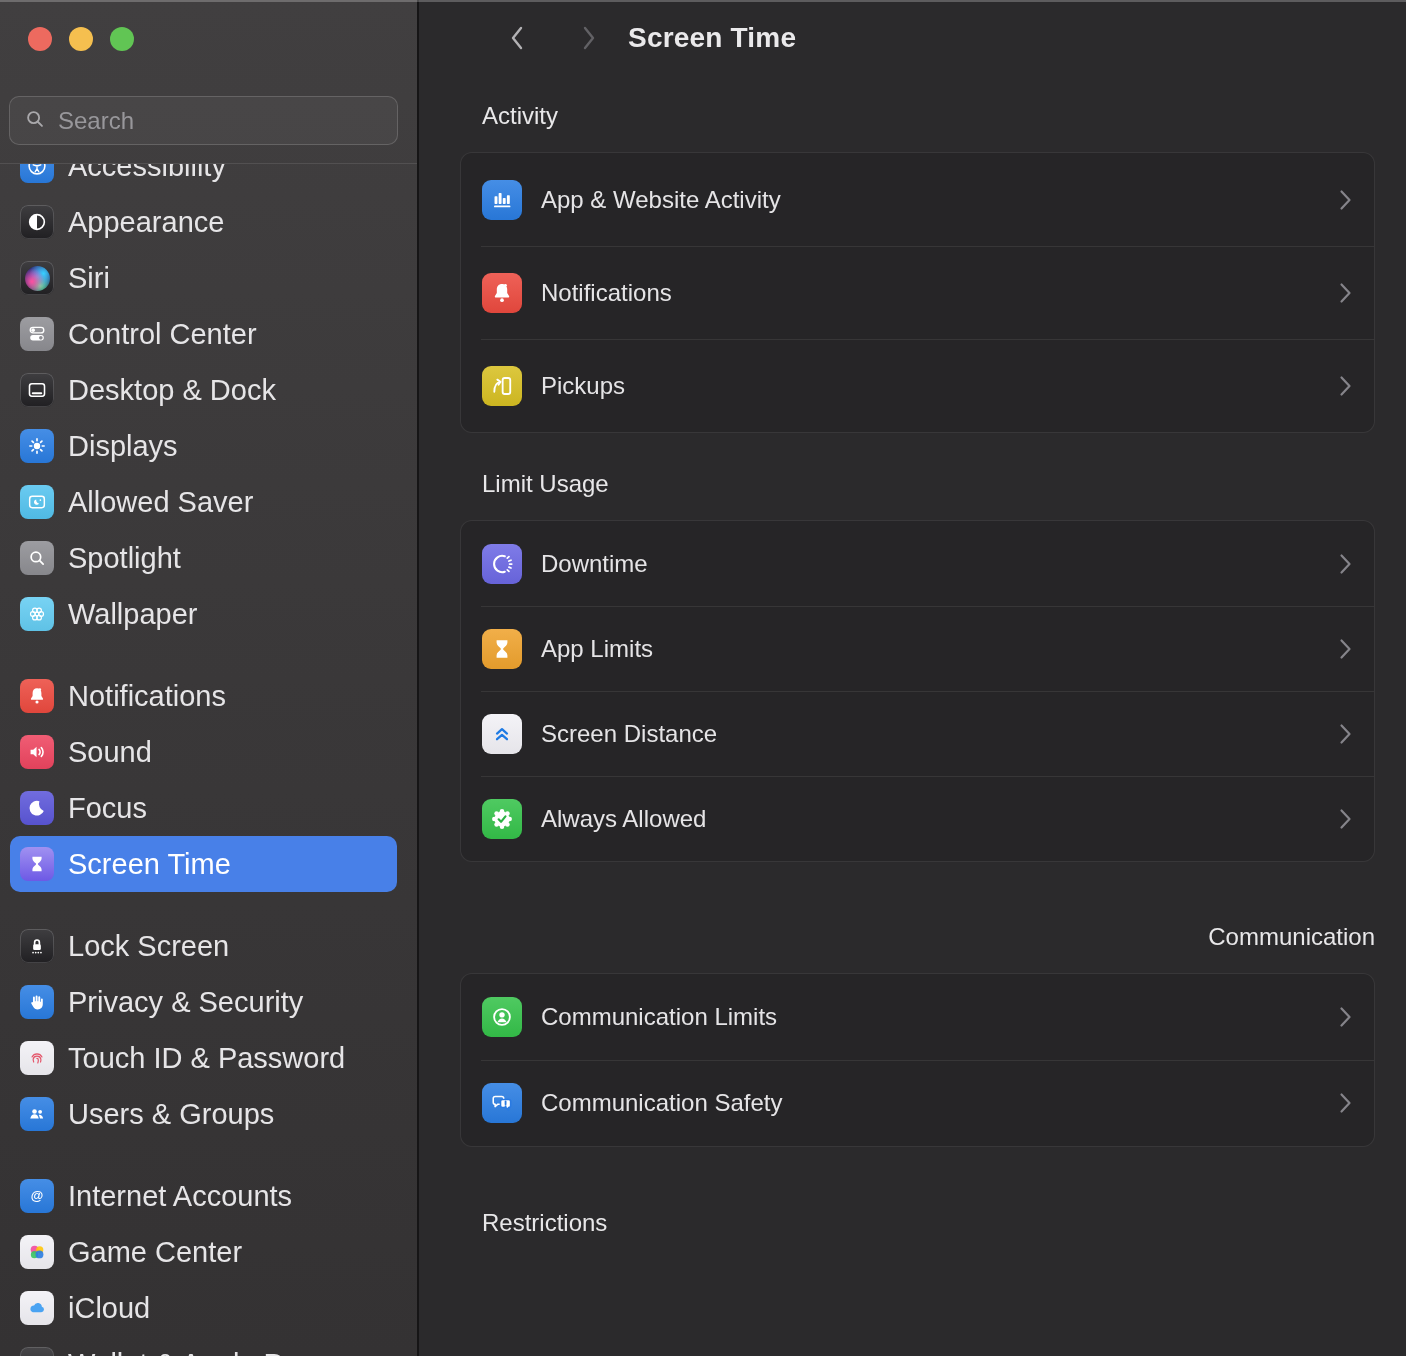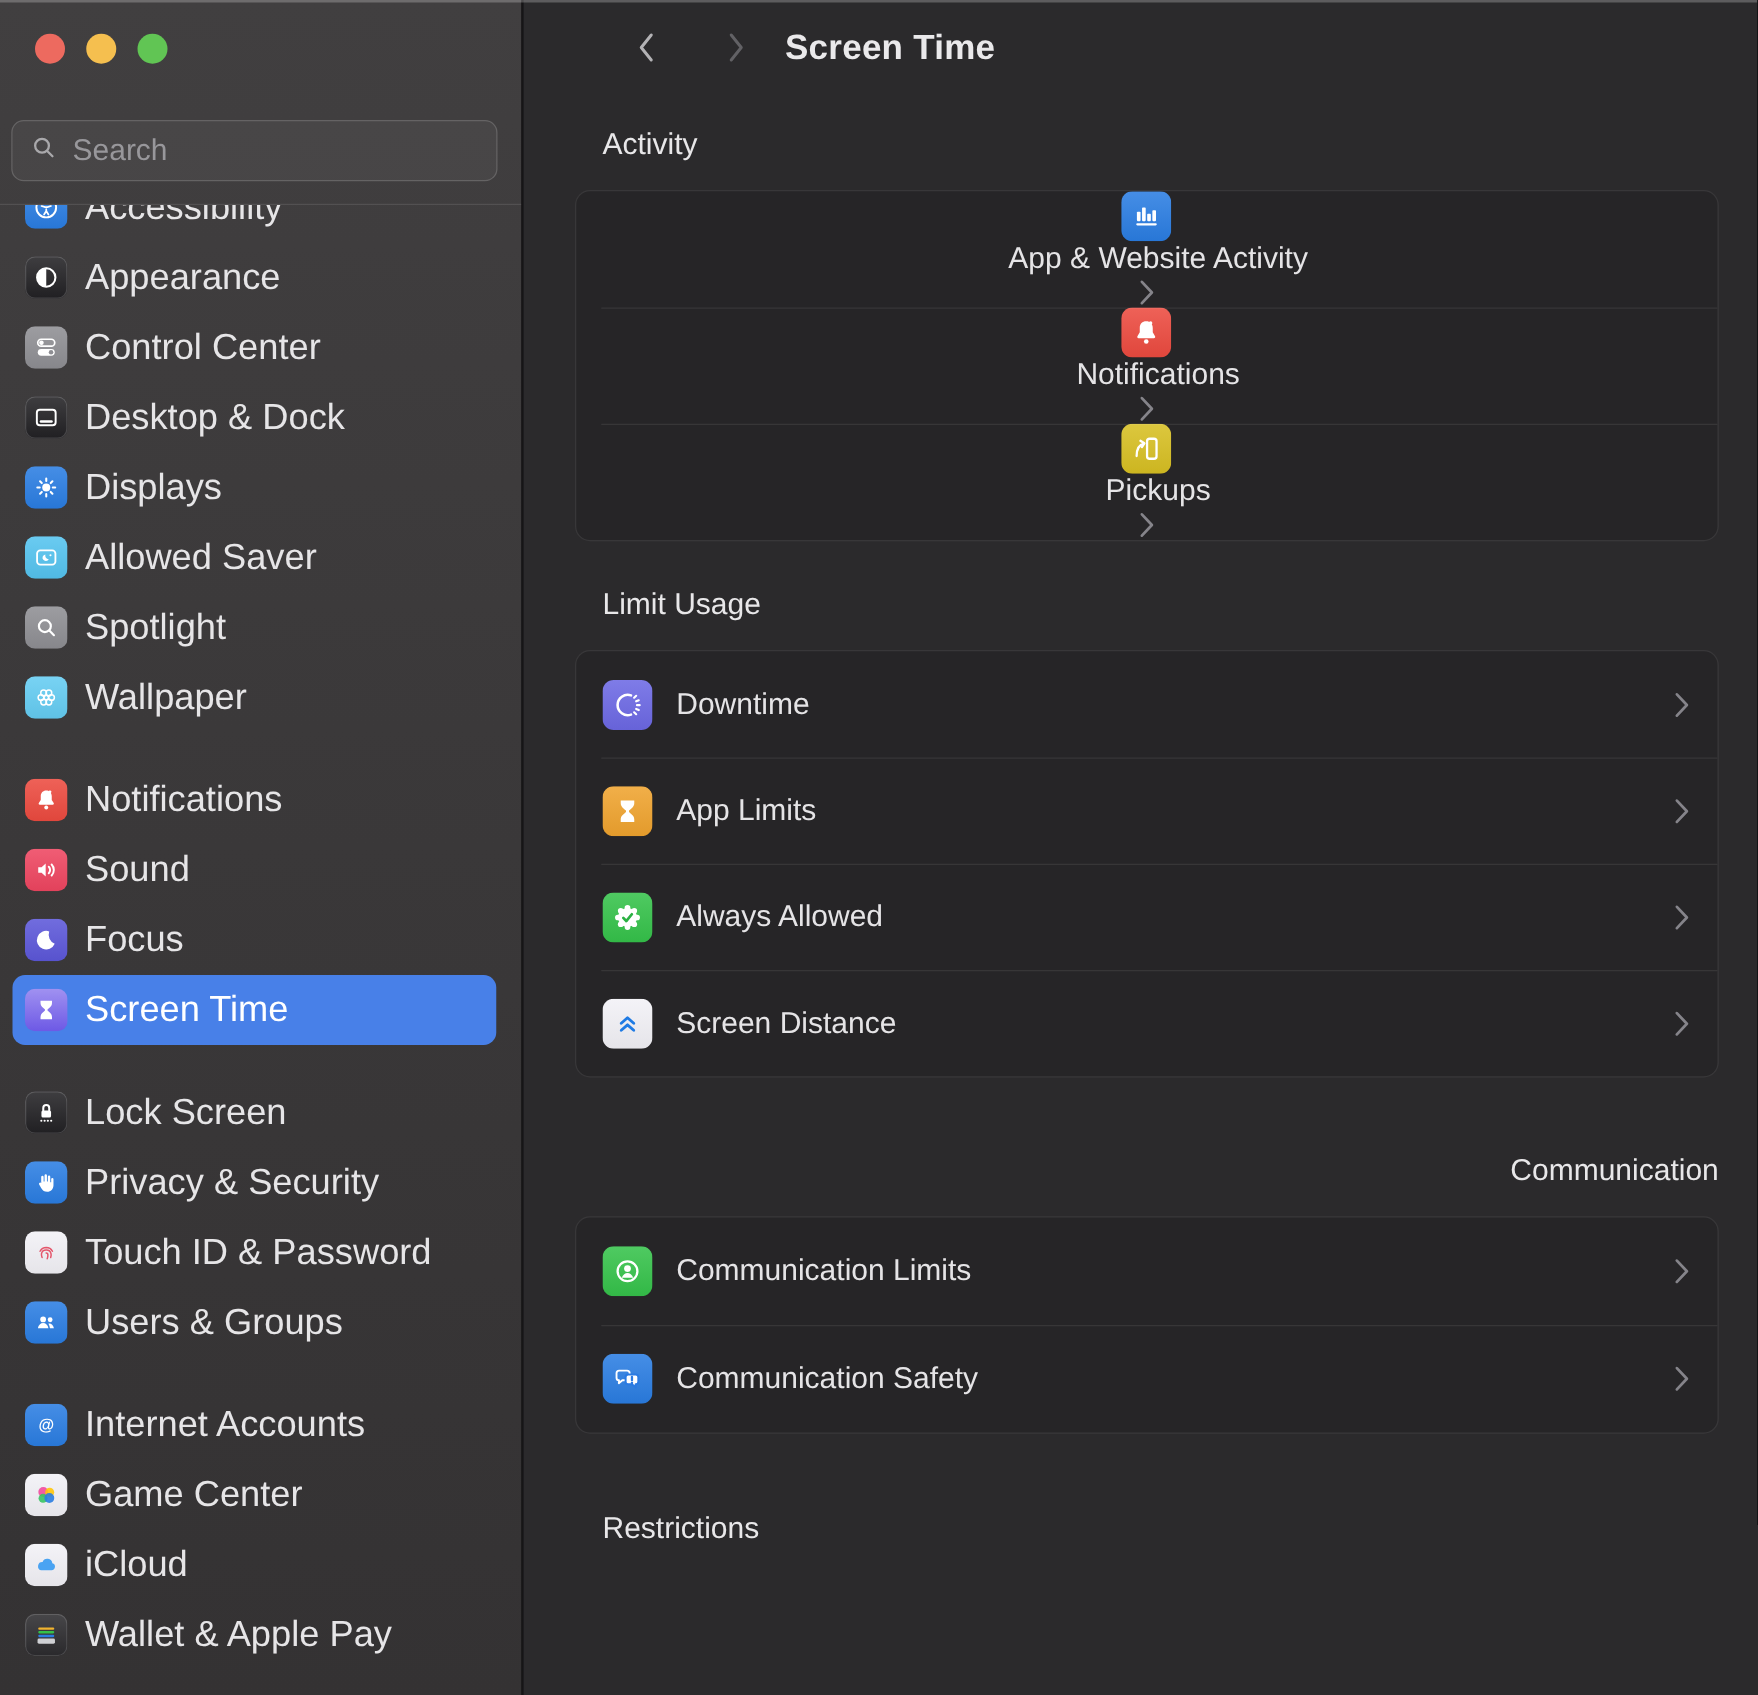--- a/index.html
+++ b/index.html
@@ -80,21 +80,21 @@
 
   .sec-h{margin:0 0 0 22px;font-size:24px;font-weight:400;color:#e8e7e9;height:28px;line-height:28px;}
   .mt-activity{margin-top:48px;}
   .mt-limit{margin-top:37px;}
   .mt-comm{margin-top:61px;text-align:right;}
   .mt-restr{margin-top:62px;}
 
   .card{margin-top:22px;background:#262527;border:1px solid rgba(255,255,255,.085);
     border-radius:12px;overflow:hidden;}
   .row{position:relative;display:flex;align-items:center;height:86px;padding:0 22px 0 21px;cursor:default;}
-  .card-activity .row{height:93px;flex-direction:column;}
+  .card-activity .row{height:93px;}
   .card-limit .row{height:85px;}
   .row + .row::before{content:"";position:absolute;top:0;left:20px;right:0;height:1px;
     background:rgba(255,255,255,.08);}
   .row-label{margin-left:19px;font-size:24px;color:#e5e4e6;flex:1;white-space:nowrap;}
   .chev{flex:0 0 auto;display:grid;place-items:center;}
 </style>
 </head>
 <body>
 
 <div class="window">
@@ -134,20 +134,26 @@
       <li class="side-item">
         <span class="tile t-black">
           <svg width="22" height="22" viewBox="0 0 24 24" fill="none" stroke="#fff">
             <circle cx="12" cy="12" r="8" stroke-width="1.8"></circle>
             <path d="M12 4a8 8 0 0 0 0 16z" fill="#fff" stroke="none"></path>
           </svg>
         </span>
         <span class="side-label">Appearance</span>
       </li>
 
+      <li class="side-item">
+        <span class="tile t-black">
+            <span class="siri-orb"></span>
+          </span>
+        <span class="side-label">Siri</span>
+      </li>
 
       <li class="side-item">
         <span class="tile t-gray">
           <svg width="22" height="22" viewBox="0 0 24 24" fill="none" stroke="#fff">
             <rect x="4.6" y="4.8" width="14.8" height="6" rx="3" stroke-width="1.5"></rect>
             <circle cx="7.8" cy="7.8" r="2" fill="#fff" stroke="none"></circle>
             <rect x="4.6" y="13.2" width="14.8" height="6" rx="3" fill="#fff" stroke="none"></rect>
             <circle cx="16.2" cy="16.2" r="2" fill="#8e8e93" stroke="none"></circle>
           </svg>
         </span>
@@ -430,20 +436,35 @@
         </span>
       </div>
 
       <div class="row">
         <span class="tile tile-lg t-orange">
           <svg width="26" height="26" viewBox="0 0 24 24" fill="#fff">
             <path d="M7 4h10v2c0 2.6-2.2 3.9-3.7 5.3-.3.3-.3 1.1 0 1.4C14.8 14.1 17 15.4 17 18v2H7v-2c0-2.6 2.2-3.9 3.7-5.3.3-.3.3-1.1 0-1.4C9.2 9.9 7 8.6 7 6V4z"></path>
           </svg>
         </span>
         <span class="row-label">App Limits</span>
+        <span class="chev">
+          <svg width="13" height="24" viewBox="0 0 13 24" fill="none" stroke="#85848a" stroke-width="2.2" stroke-linecap="round" stroke-linejoin="round">
+              <path d="M2.5 3.5l8 8.5-8 8.5"></path>
+            </svg>
+        </span>
+      </div>
+
+      <div class="row">
+        <span class="tile tile-lg t-white">
+          <svg width="26" height="26" viewBox="0 0 24 24" fill="none" stroke="#1f7be4" stroke-width="2.1" stroke-linecap="round" stroke-linejoin="round">
+            <path d="M7.4 11.6L12 7.6l4.6 4"></path>
+            <path d="M7.4 16.8L12 12.8l4.6 4"></path>
+          </svg>
+        </span>
+        <span class="row-label">Screen Distance</span>
         <span class="chev">
           <svg width="13" height="24" viewBox="0 0 13 24" fill="none" stroke="#85848a" stroke-width="2.2" stroke-linecap="round" stroke-linejoin="round">
               <path d="M2.5 3.5l8 8.5-8 8.5"></path>
             </svg>
         </span>
       </div>
 
       <div class="row">
         <span class="tile tile-lg t-green">
           <svg width="26" height="26" viewBox="0 0 24 24">
@@ -461,35 +482,20 @@
             <path d="M8.9 12.3l2.2 2.3 4.1-5" fill="none" stroke="#2bb143" stroke-width="2" stroke-linecap="round" stroke-linejoin="round"></path>
           </svg>
         </span>
         <span class="row-label">Always Allowed</span>
         <span class="chev">
           <svg width="13" height="24" viewBox="0 0 13 24" fill="none" stroke="#85848a" stroke-width="2.2" stroke-linecap="round" stroke-linejoin="round">
               <path d="M2.5 3.5l8 8.5-8 8.5"></path>
             </svg>
         </span>
       </div>
-
-      <div class="row">
-        <span class="tile tile-lg t-white">
-          <svg width="26" height="26" viewBox="0 0 24 24" fill="none" stroke="#1f7be4" stroke-width="2.1" stroke-linecap="round" stroke-linejoin="round">
-            <path d="M7.4 11.6L12 7.6l4.6 4"></path>
-            <path d="M7.4 16.8L12 12.8l4.6 4"></path>
-          </svg>
-        </span>
-        <span class="row-label">Screen Distance</span>
-        <span class="chev">
-          <svg width="13" height="24" viewBox="0 0 13 24" fill="none" stroke="#85848a" stroke-width="2.2" stroke-linecap="round" stroke-linejoin="round">
-              <path d="M2.5 3.5l8 8.5-8 8.5"></path>
-            </svg>
-        </span>
-      </div>
     </div>
 
     <h2 class="sec-h mt-comm">Communication</h2>
     <div class="card">
 
       <div class="row">
         <span class="tile tile-lg t-green">
           <svg width="26" height="26" viewBox="0 0 24 24" fill="none" stroke="#fff">
             <circle cx="12" cy="12" r="7.3" stroke-width="1.7"></circle>
             <circle cx="12" cy="10" r="2.5" fill="#fff" stroke="none"></circle>

